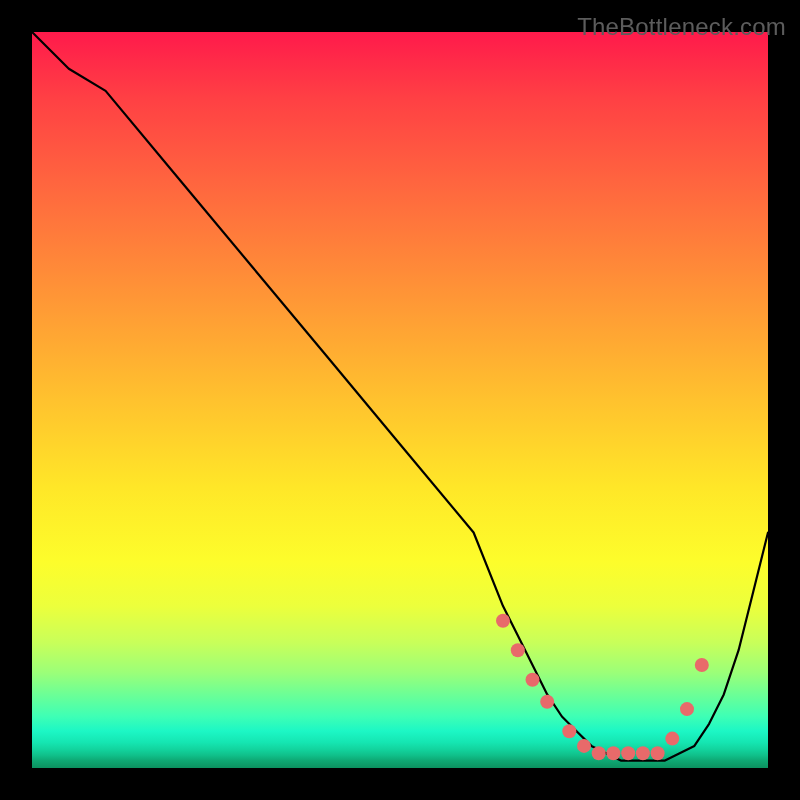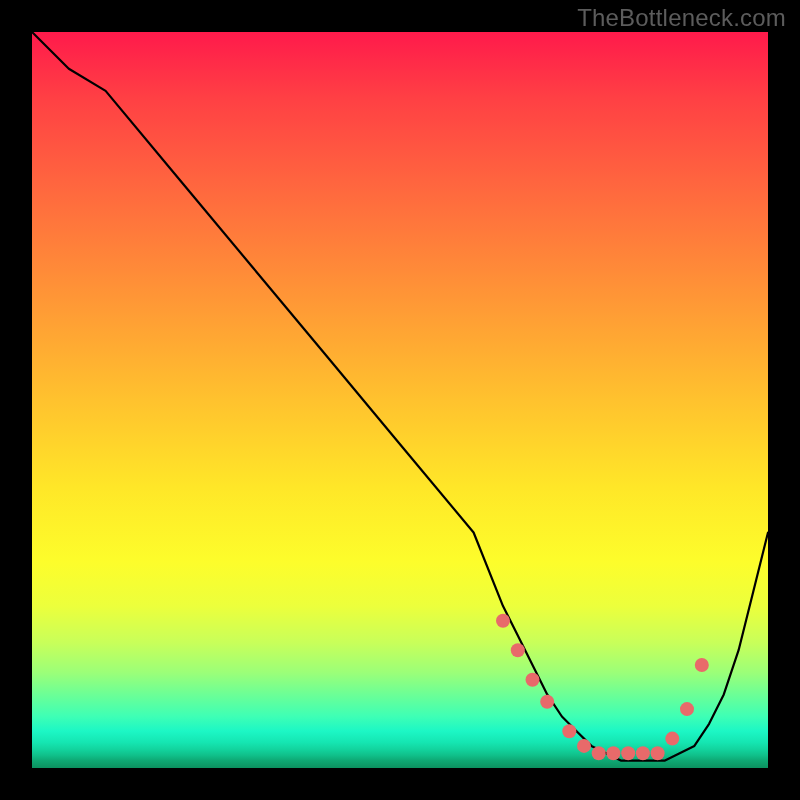--- a/index.html
+++ b/index.html
@@ -12,21 +12,21 @@
     font-family: Arial, Helvetica, sans-serif;
   }
   .frame {
     position: relative;
     width: 800px;
     height: 800px;
     background: #000;
   }
   .watermark {
     position: absolute;
-    top: 4px;
+    top: 13px;
     right: 14px;
     color: #5c5c5c;
     font-size: 24px;
     font-weight: 500;
     letter-spacing: 0.2px;
     z-index: 3;
   }
   .plot {
     position: absolute;
     left: 32px;

